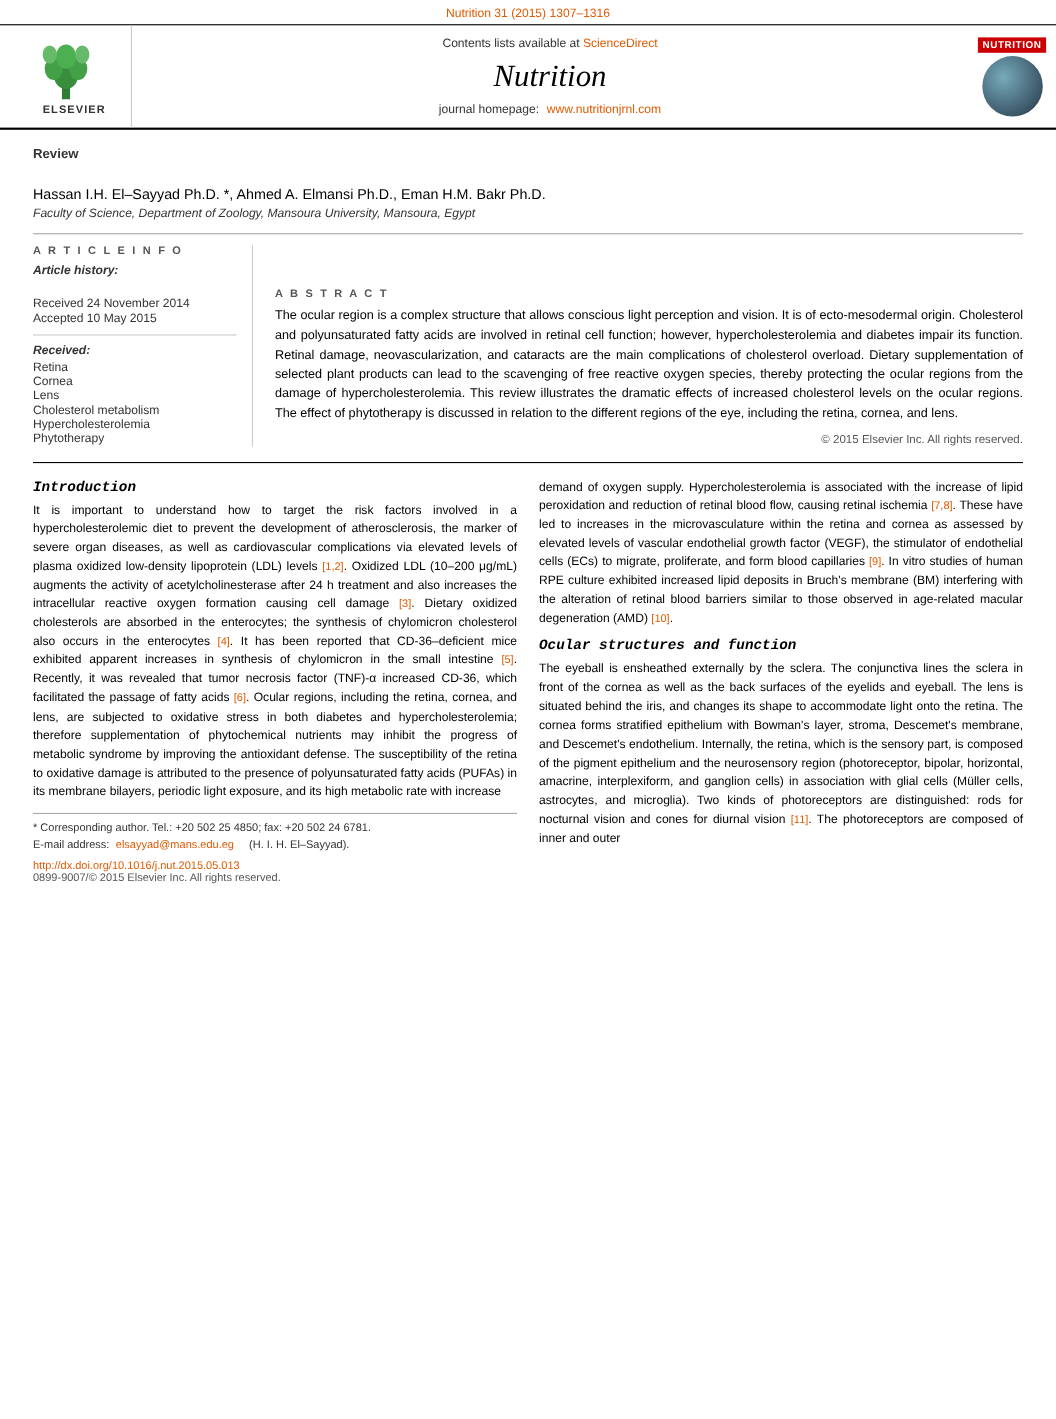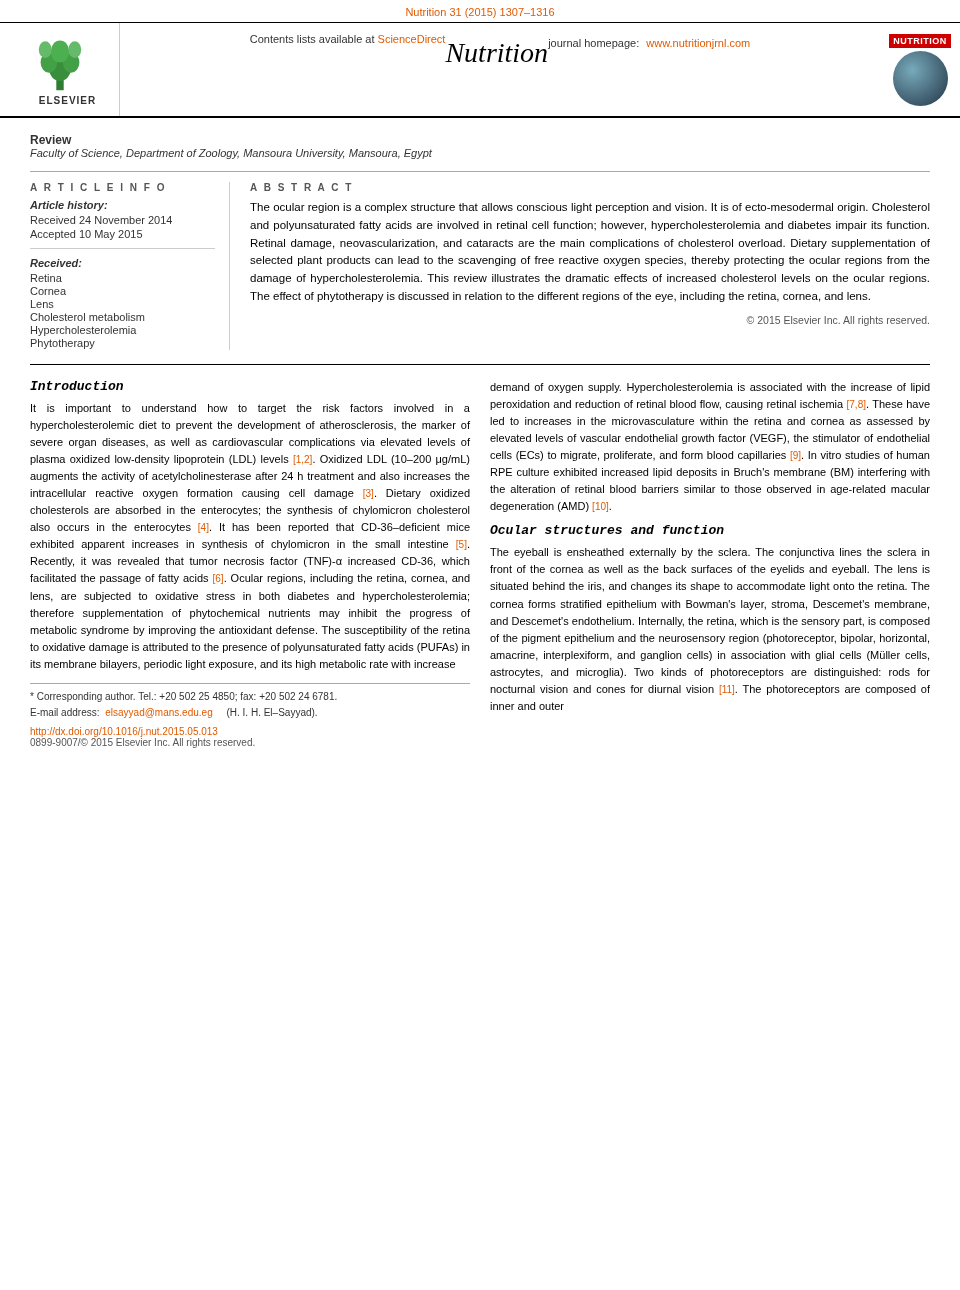--- a/index.html
+++ b/index.html
@@ -53,22 +53,22 @@
       font-family: Arial, sans-serif;
       color: #333;
       margin-top: 2px;
       font-weight: bold;
       letter-spacing: 1px;
       padding-left: 16px;
     }
     .journal-header-center {
       flex: 1;
       display: flex;
-      flex-direction: row;
-      align-items: flex-start;
+      flex-direction: column;
+      align-items: center;
       justify-content: center;
       padding: 10px 0;
     }
     .contents-line {
       font-size: 11px;
       font-family: Arial, sans-serif;
       color: #333;
       margin-bottom: 4px;
     }
     .journal-title {
@@ -111,21 +111,21 @@
 
     
     .main-content {
       padding: 15px 30px 10px 30px;
     }
     .review-label {
       font-family: Arial, sans-serif;
       font-size: 12px;
       font-weight: bold;
       color: #333;
-      margin-bottom: 0;
+      margin-bottom: 22px;
     }
     .article-title {
       font-size: 22px;
       font-family: Arial, sans-serif;
       font-weight: bold;
       color: #000;
       line-height: 1.3;
       margin-bottom: 10px;
       max-width: 700px;
     }
@@ -164,20 +164,21 @@
       margin-bottom: 12px;
     }
 
     
     .two-col {
       display: flex;
       gap: 20px;
       border-top: 1.5px solid #aaa;
       padding-top: 10px;
       margin-bottom: 14px;
+      align-items: flex-end;
     }
     .left-col {
       width: 200px;
       flex-shrink: 0;
       border-right: 1px solid #ccc;
       padding-right: 14px;
     }
     .right-col {
       flex: 1;
     }
@@ -189,21 +190,21 @@
       font-weight: bold;
       margin-bottom: 6px;
       text-transform: uppercase;
     }
     .article-info-label {
       font-family: Arial, sans-serif;
       font-size: 11px;
       font-style: italic;
       font-weight: bold;
       color: #333;
-      margin-bottom: 3px;
+      margin-bottom: 18px;
     }
     .article-info-line {
       font-family: Arial, sans-serif;
       font-size: 11px;
       color: #333;
       margin-bottom: 2px;
     }
     .divider-line {
       border: none;
       border-top: 1px solid #ccc;
@@ -340,20 +341,21 @@
         <div class="nutrition-globe"></div>
       </div>
     </div>
   </div>
 
   <div class="main-content">
 
     <div class="review-label">Review</div>
 
 
+    <div class="authors">Hassan I.H. El–Sayyad Ph.D. *, Ahmed A. Elmansi Ph.D., Eman H.M. Bakr Ph.D.</div>
 
     <div class="affiliation">Faculty of Science, Department of Zoology, Mansoura University, Mansoura, Egypt</div>
 
     <div class="two-col">
 
       <div class="left-col">
         <div class="section-heading">A R T I C L E   I N F O</div>
 
         <div class="article-info-label">Article history:</div>
         <div class="article-info-line">Received 24 November 2014</div>

